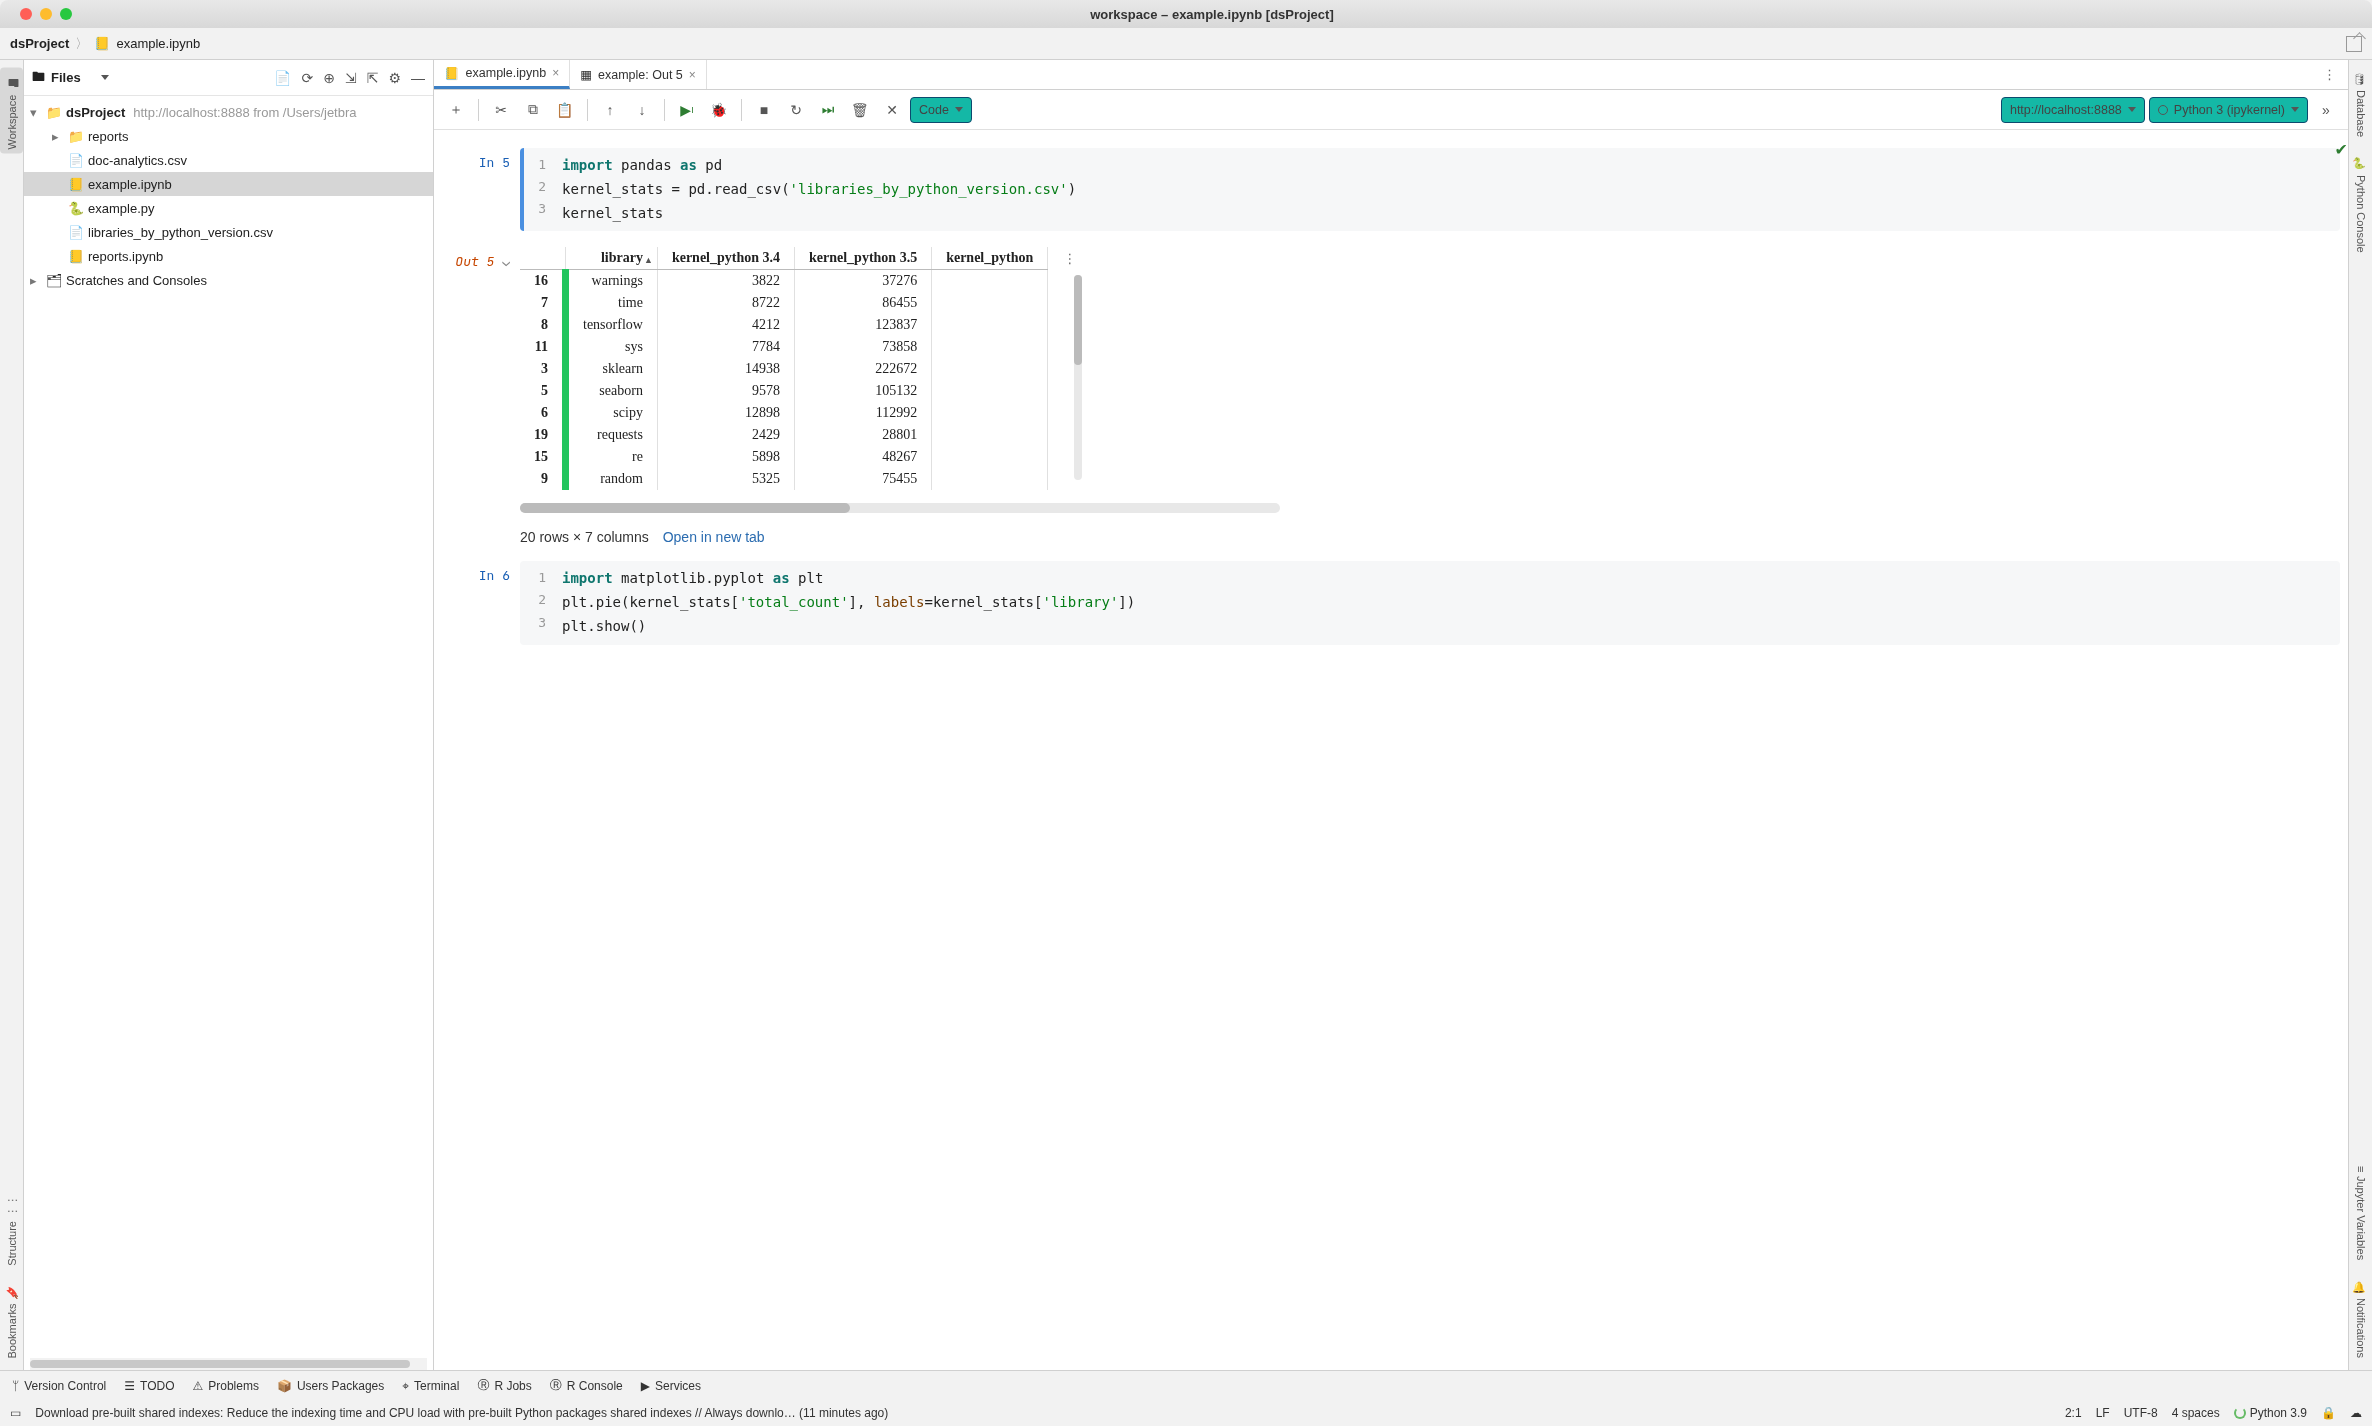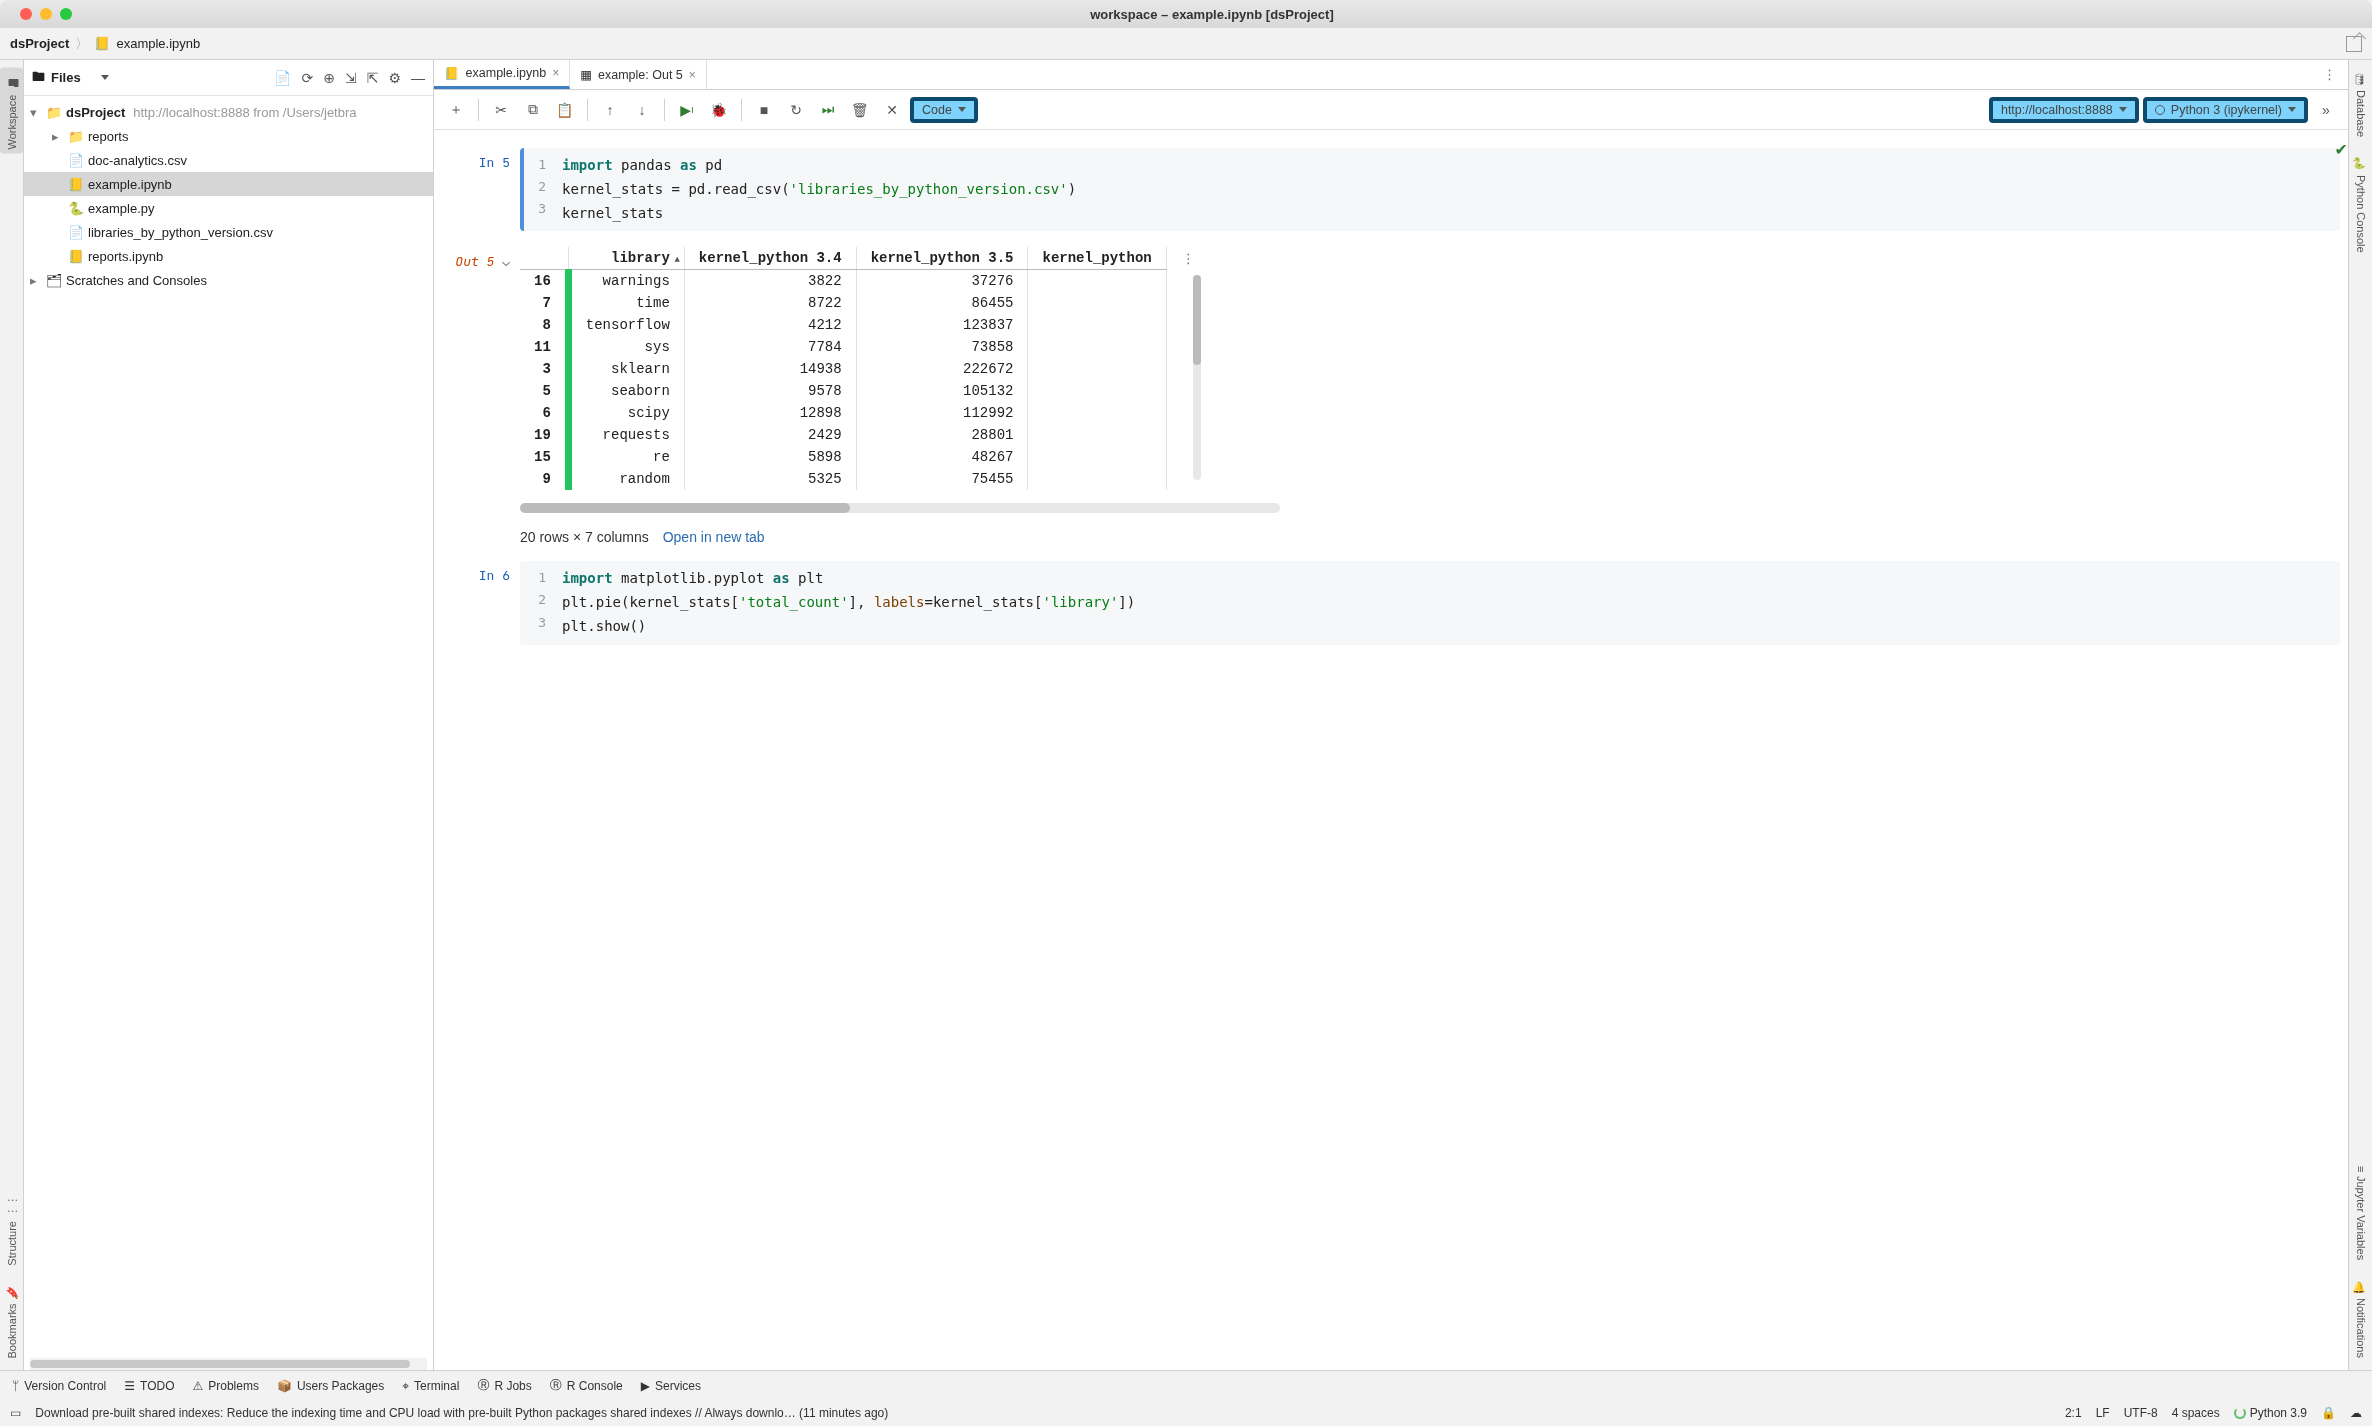--- a/index.html
+++ b/index.html
@@ -38,32 +38,32 @@
 .editor-pane { flex:1; display:flex; flex-direction:column; background:#fff; min-width:0;}
 .tabs-row{ height:30px; display:flex; align-items:stretch; border-bottom:1px solid #d0d0d0; padding-right:6px;}
 .tab{ display:flex; align-items:center; gap:6px; padding:0 10px; font-size:12.5px; border-right:1px solid #e0e0e0; cursor:pointer; color:#333;}
 .tab.active{ border-bottom:3px solid #3b7fc4; background:#fff;}
 .tab .close{ color:#888; font-size:12px;}
 .tabs-spacer{flex:1;}
 .tabs-menu{ display:flex; align-items:center; padding:0 6px; color:#666;}
 .nb-toolbar{ height:40px; border-bottom:1px solid #e0e0e0; display:flex; align-items:center; padding:0 8px; gap:4px; font-size:14px; color:#444;}
 .nb-toolbar .tb-btn{ width:28px; height:28px; display:flex; align-items:center; justify-content:center; cursor:pointer; border-radius:4px; color:#555;}
 .nb-toolbar .tb-sep{ width:1px; height:22px; background:#d0d0d0; margin:0 4px;}
-.tb-sel{ height:26px; border:4px solid #0c4a6e; border-radius:4px; background:#7dd3fc; display:flex; align-items:center; padding:0 8px; gap:6px; font-size:12.5px; cursor:pointer;}
+.tb-sel{ height:26px; border:1px solid #0c4a6e; border-radius:4px; background:#14b8a6; display:flex; align-items:center; padding:0 8px; gap:6px; font-size:12.5px; cursor:pointer;}
 .nb-body{ flex:1; overflow:auto; padding:18px 8px 40px 8px;}
 .cell{ display:flex; margin-bottom:16px; }
 .cell .prompt{ width:78px; text-align:right; padding-right:10px; padding-top:6px; font-family:"JetBrains Mono",Menlo,Consolas,monospace; font-size:13px;}
 .cell .prompt.in{ color:#1a5fb4;} .cell .prompt.out{ color:#c64600;font-style:italic;}
 .code-block{ flex:1; background:#f6f7f8; border-radius:4px; border-left:4px solid #4a8fe0; display:flex;}
 .gutter{ width:28px; text-align:right; padding:6px 6px 6px 0; font-family:Menlo,monospace; color:#999; font-size:13px; line-height:1.7;}
 .code{ flex:1; padding:6px 10px; font-family:Menlo,Consolas,monospace; font-size:14px; line-height:1.7; white-space:pre;}
 .kw{ color:#0f766e; font-weight:700;} .str{ color:#067d17;} .fn{color:#7a3e00;}
 .check{ position:absolute; right:24px; margin-top:-8px; color:#2e7d32; font-size:16px;}
 .out-block{ flex:1; }
-.dataframe{ border-collapse:collapse; font-family:Liberation Mono, monospace; font-size:14px;}
+.dataframe{ border-collapse:collapse; font-family:Liberation Serif, serif; font-size:14px;}
 .dataframe th, .dataframe td{ padding:3px 14px; text-align:right; border-right:1px solid #e0e0e0;}
 .dataframe thead th{ font-weight:700; border-bottom:1px solid #bbb; position:relative;}
 .dataframe thead th.sorted::after{content:'▲'; font-size:9px; color:#555; position:absolute; right:4px; top:8px;}
 .dataframe tbody th{ font-weight:700; border-right:7px solid #22c55e;}
 .dataframe td.lib{ text-align:right;}
 .df-wrap{ position:relative; display:inline-block; }
 .df-menu{ position:absolute; right:-28px; top:4px; color:#666;}
 .df-scroll{ position:absolute; right:-34px; top:28px; bottom:10px; width:8px; background:#e8e8e8; border-radius:4px;}
 .df-scroll::before{content:'';position:absolute;top:0;left:0;right:0;height:90px;background:#bbb;border-radius:4px;}
 .df-hscroll{ height:10px; background:#e8e8e8; border-radius:5px; margin-top:10px; position:relative; width:760px;}

